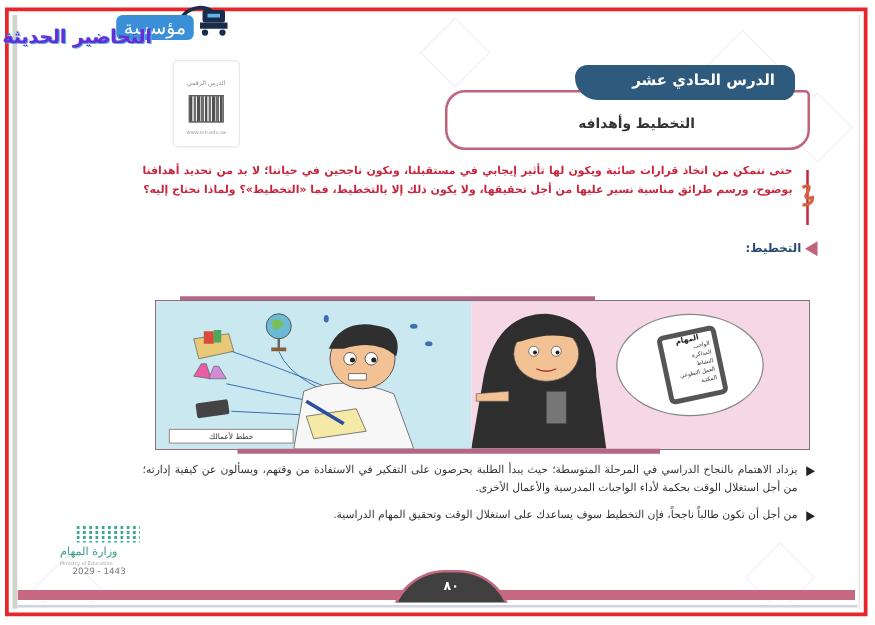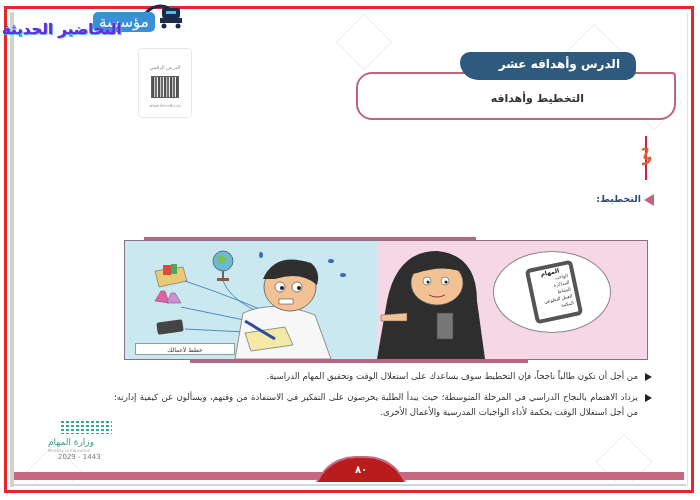--- a/index.html
+++ b/index.html
@@ -24,21 +24,21 @@
   .qr-label { position: absolute; top: 15px; width: 100%; text-align: center; font-size: 5px; color: #8a8a8a; direction: rtl; }
   .qr-code { position: absolute; left: 12px; top: 27px; width: 28px; height: 22px;
     background:
       repeating-linear-gradient(90deg, #333 0 2px, #bbb 2px 3px, #555 3px 5px, #eee 5px 6px),
       #777; border: 1px solid #444; opacity: .85; }
   .qr-url { position: absolute; top: 54px; width: 100%; text-align: center; font-size: 4px; color: #999; }
 
   
   .lesson-tab { position: absolute; left: 446px; top: 40px; width: 176px; height: 28px; background: #2e5a7d; border-radius: 12px 12px 12px 12px; border-bottom-left-radius: 22px; z-index: 3; }
   .lesson-tab span { position: absolute; right: 16px; top: 5px; color: #fff; font-size: 12px; font-weight: bold; direction: rtl; }
-  .lesson-box { position: absolute; left: 342px; top: 60px; width: 320px; height: 48px; border: 2px solid #c0637b; border-radius: 16px; border-top-right-radius: 4px; background: #fff; }
+  .lesson-box { position: absolute; left: 342px; top: 60px; width: 292px; height: 48px; border: 2px solid #c0637b; border-radius: 16px; border-top-right-radius: 4px; background: #fff; }
   .lesson-title { position: absolute; right: 90px; top: 18px; font-size: 11px; font-weight: bold; color: #333; direction: rtl; }
 
   
   .intro-marker { position: absolute; left: 626px; top: 124px; width: 12px; height: 44px; }
   .intro { position: absolute; left: 100px; top: 118px; width: 520px; direction: rtl; text-align: justify; font-size: 8.7px; line-height: 14.5px; color: #c8263d; font-weight: bold; }
 
   
   .def-head { position: absolute; right: 30px; top: 181px; direction: rtl; font-size: 9.5px; font-weight: bold; color: #2b4c76; }
   .def-head .tri { display: inline-block; width: 0; height: 0; border-top: 6px solid transparent; border-bottom: 6px solid transparent; border-left: 10px solid #c0637b; margin-left: 3px; vertical-align: middle; transform: scaleX(-1); }
   .def-body { position: absolute; left: 108px; top: 196px; width: 530px; direction: rtl; text-align: justify; font-size: 8.6px; line-height: 15px; color: #333; }
@@ -63,21 +63,21 @@
   
   .ministry { position: absolute; left: 18px; top: 408px; width: 90px; height: 44px; }
   .dots { position: absolute; left: 28px; top: 0px; width: 52px; height: 14px;
     background-image: radial-gradient(circle, #38a893 1.2px, transparent 1.4px); background-size: 5px 4px; }
   .min-name { position: absolute; left: 16px; top: 17px; font-size: 9px; color: #3a9a8a; direction: rtl; }
   .min-sub { position: absolute; left: 16px; top: 28px; font-size: 4px; color: #aaa; }
   .min-year { position: absolute; left: 26px; top: 33px; font-size: 7px; color: #7a7a7a; }
 
   
   .footer-bar { position: absolute; left: 0; top: 460px; width: 670px; height: 8px; background: #c56880; }
-  .page-num-bg { position: absolute; left: 298px; top: 444px; width: 98px; height: 44px; border-radius: 50px 50px 0 0; background: #b91c1c; border: 2px solid #c56880; border-bottom: none; }
+  .page-num-bg { position: absolute; left: 298px; top: 444px; width: 98px; height: 44px; border-radius: 50px 50px 0 0; background: #404040; border: 2px solid #c56880; border-bottom: none; }
   .page-num { position: absolute; left: 0; width: 100%; top: 6px; text-align: center; color: #fff; font-size: 10px; font-weight: bold; }
   .bottom-line1 { position: absolute; left: 14px; top: 484px; width: 672px; height: 2px; background: #cfd4e0; }
 </style>
 </head>
 <body>
 
 <div class="outer-frame"></div>
 <div class="inner-shadow"></div>
 
 <div class="page">
@@ -90,27 +90,28 @@
   <div class="qr-card">
     <div class="qr-label">الدرس الرقمي</div>
     <div class="qr-code"></div>
     <div class="qr-url">www.ien.edu.sa</div>
   </div>
 
   <div class="lesson-box">
     <div class="lesson-title">التخطيط وأهدافه</div>
   </div>
   <div class="lesson-tab">
-    <span>الدرس وأهدافه عشر</span>
+    <span>الدرس الحادي عشر</span>
   </div>
 
   <svg class="intro-marker" viewBox="0 0 12 44">
     <line x1="6" y1="0" x2="6" y2="44" stroke="#c8263d" stroke-width="2"></line>
     <path d="M2 14 Q10 10 6 18 Q2 24 10 22 Q10 28 2 28" fill="none" stroke="#d9603a" stroke-width="2.5"></path>
   </svg>
+  <div class="intro">حتى نتمكن من اتخاذ قرارات صائبة ويكون لها تأثير إيجابي في مستقبلنا، ونكون ناجحين في حياتنا؛ لا بد من تحديد أهدافنا بوضوح، ورسم طرائق مناسبة نسير عليها من أجل تحقيقها، ولا يكون ذلك إلا بالتخطيط، فما «التخطيط»؟ ولماذا نحتاج إليه؟</div>
 
   <div class="def-head">
     <span class="tri"></span><span>التخطيط:</span>
   </div>
 
   <div class="illus-topbar"></div>
   <div class="illus">
     <div class="scene-left">
       <svg width="252" height="118" viewBox="0 0 252 118">
 
@@ -175,25 +176,25 @@
           <div class="tablet-item">المكتبة</div>
         </div>
       </div>
     </div>
   </div>
   <div class="illus-botbar"></div>
 
   <div class="bullets">
     <div class="bullet">
       <span class="bullet-dot"></span>
-      <span>من أجل أن تكون طالباً ناجحاً، فإن التخطيط سوف يساعدك على استغلال الوقت وتحقيق المهام الدراسية.</span>
+      <span>يزداد الاهتمام بالنجاح الدراسي في المرحلة المتوسطة؛ حيث يبدأ الطلبة يحرصون على التفكير في الاستفادة من وقتهم، ويسألون عن كيفية إدارته؛ من أجل استغلال الوقت بحكمة لأداء الواجبات المدرسية والأعمال الأخرى.</span>
     </div>
     <div class="bullet">
       <span class="bullet-dot"></span>
-      <span>يزداد الاهتمام بالنجاح الدراسي في المرحلة المتوسطة؛ حيث يبدأ الطلبة يحرصون على التفكير في الاستفادة من وقتهم، ويسألون عن كيفية إدارته؛ من أجل استغلال الوقت بحكمة لأداء الواجبات المدرسية والأعمال الأخرى.</span>
+      <span>من أجل أن تكون طالباً ناجحاً، فإن التخطيط سوف يساعدك على استغلال الوقت وتحقيق المهام الدراسية.</span>
     </div>
   </div>
 
   <div class="ministry">
     <div class="dots"></div>
     <div class="min-name">وزارة المهام</div>
     <div class="min-sub">Ministry of Education</div>
     <div class="min-year">2029 - 1443</div>
   </div>
 

